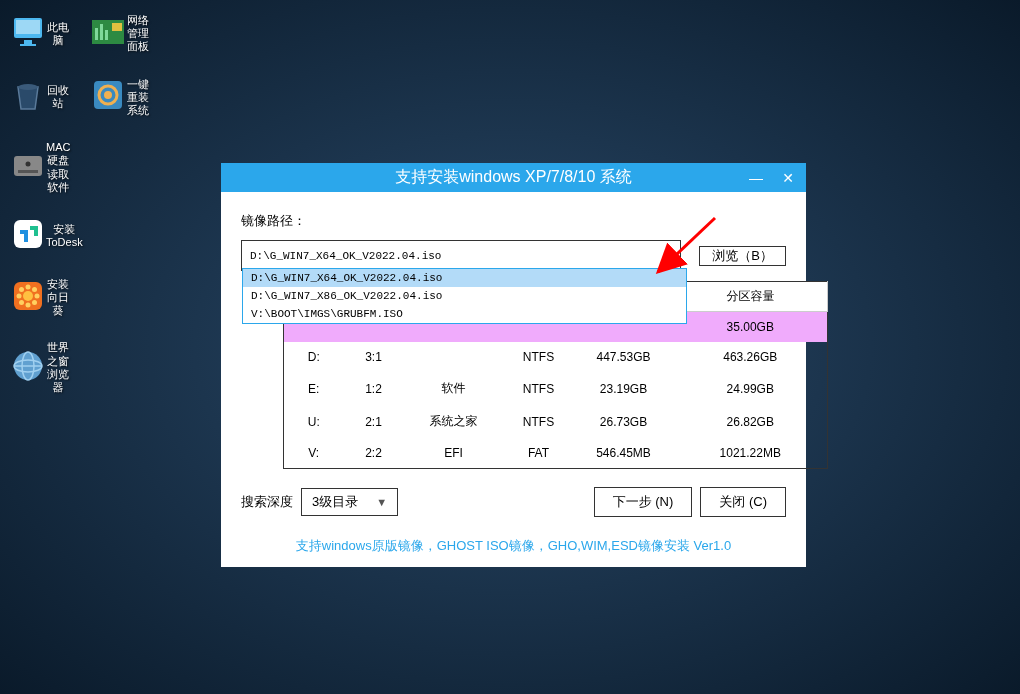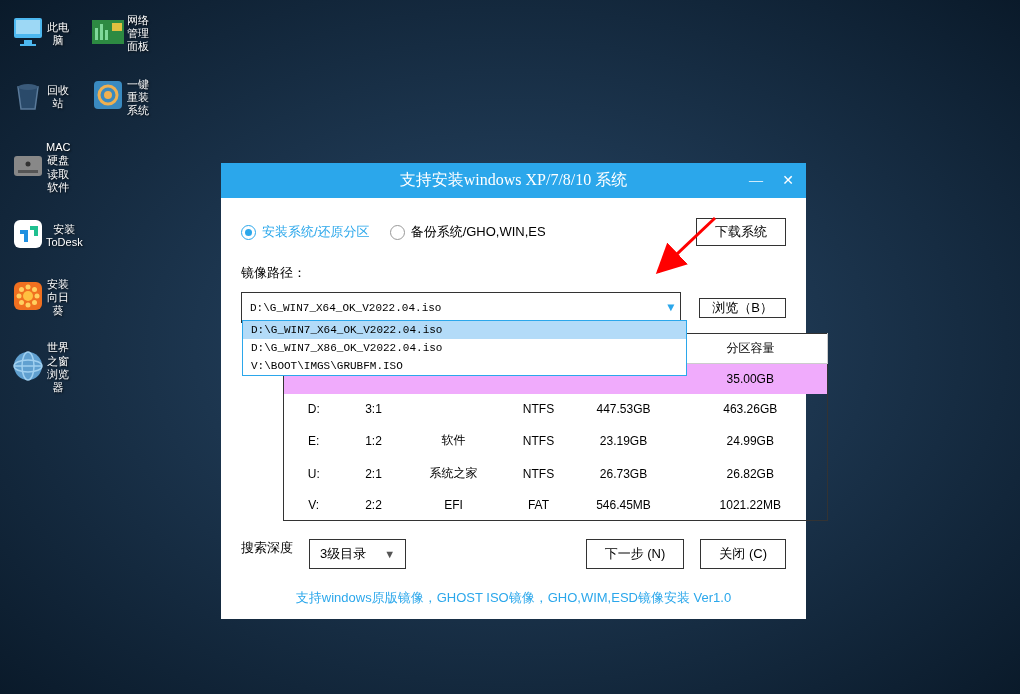--- a/index.html
+++ b/index.html
@@ -51,27 +51,26 @@
       position: absolute;
       top: 163px;
       left: 221px;
       width: 585px;
       background: white;
       border-top: none;
     }
     .title-bar {
       background: #2ba7eb;
       color: white;
-      height: 35px;
+      height: 29px;
       display: flex;
       align-items: center;
       justify-content: center;
       position: relative;
       font-size: 16px;
-      font-family: Liberation Serif, serif;
     }
     .title-bar-controls {
       position: absolute;
       right: 8px;
       display: flex;
       gap: 12px;
       align-items: center;
     }
     .title-bar-btn {
       width: 20px;
@@ -215,21 +214,22 @@
     .disk-table tr.selected td {
       background: #f0abfc;
     }
     .disk-table th:last-child,
     .disk-table td:last-child {
       
     }
     
     .bottom-row {
       display: flex;
-      gap: 16px;
+      align-items: center;
+      gap: 8px;
     }
     .search-depth-label {
       font-size: 13px;
     }
     .depth-select {
       border: 1px solid #333;
       padding: 4px 10px;
       font-size: 13px;
       cursor: pointer;
       display: flex;
@@ -380,31 +380,20 @@
 <div class="dialog">
   <div class="title-bar">
     <span>支持安装windows XP/7/8/10 系统</span>
     <div class="title-bar-controls">
       <div class="title-bar-btn">—</div>
       <div class="title-bar-btn">✕</div>
     </div>
   </div>
 
   <div class="dialog-body">
-    <div class="radio-row">
-      <div class="radio-option">
-        <div class="radio-circle checked"></div>
-        <span class="radio-label active">安装系统/还原分区</span>
-      </div>
-      <div class="radio-option">
-        <div class="radio-circle"></div>
-        <span class="radio-label">备份系统/GHO,WIN,ES</span>
-      </div>
-      <button class="download-btn">下载系统</button>
-    </div>
 
     <div class="path-label">镜像路径：</div>
 
     <div class="path-row">
       <div class="path-select">
         <span>D:\G_WIN7_X64_OK_V2022.04.iso</span>
         <span class="path-select-arrow">▼</span>
         <div class="dropdown-list">
           <div class="dropdown-item highlighted">D:\G_WIN7_X64_OK_V2022.04.iso</div>
           <div class="dropdown-item">D:\G_WIN7_X86_OK_V2022.04.iso</div>

